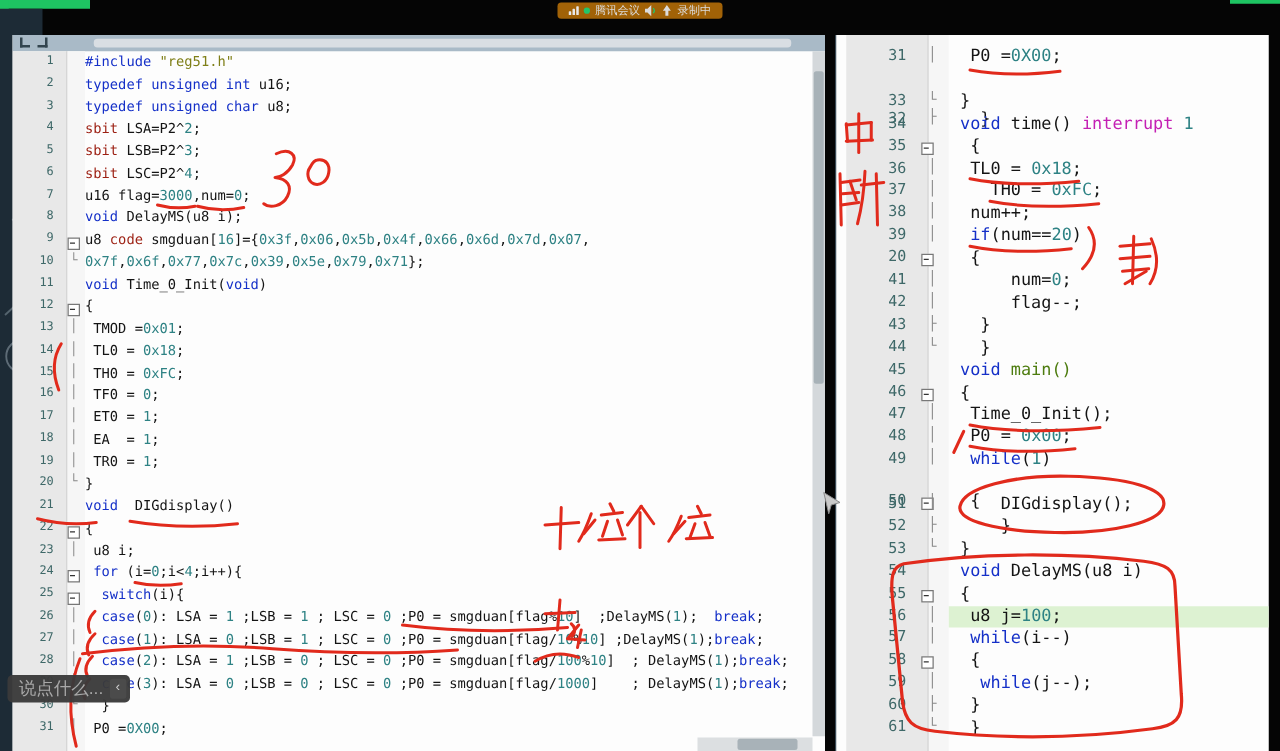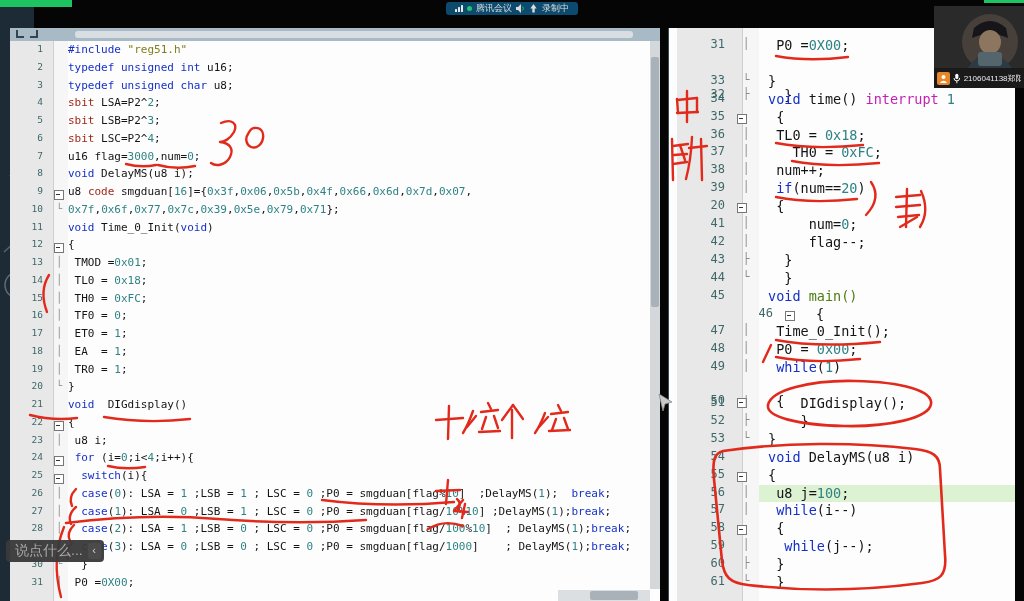--- a/index.html
+++ b/index.html
@@ -7,21 +7,21 @@
   body { font-family:"Liberation Sans", sans-serif; position:relative; }
   .stage { position:absolute; inset:0; width:1024px; height:601px; background:#050505; }
 
   
   .green-top-left { position:absolute; left:0; top:0; width:72px; height:7px; background:#1ec462; }
   .green-left { position:absolute; left:0; top:0; width:7px; height:29px; background:#1ec462; }
   .green-top-right { position:absolute; left:984px; top:0; width:40px; height:3px; background:#1ec462; }
 
   
   .topbar { position:absolute; top:2px; left:50%; transform:translateX(-50%); height:13px;
-    background:#0c4a6e; border-radius:3px; display:flex; align-items:center; gap:4px;
+    background:#a16207; border-radius:3px; display:flex; align-items:center; gap:4px;
     padding:4px 9px; z-index:30; }
   .topbar .tb-label { font-size:9px; color:#dcdcdc; line-height:13px; white-space:nowrap; }
   .sig { display:flex; align-items:flex-end; gap:1px; height:7px; }
   .sig i { display:block; width:2px; background:#e8e8e8; border-radius:0.5px; }
   .sig i:nth-child(1){height:3px;} .sig i:nth-child(2){height:5px;} .sig i:nth-child(3){height:7px;}
   .gdot { width:5px; height:5px; border-radius:50%; background:#23c56a; }
 
   
   .side-strip { position:absolute; left:0; top:7px; width:34px; height:594px; background:#1d2b36; }
 
@@ -177,62 +177,39 @@
         <div class="code-line" style="top: 98.5px;"><span class="ln">36</span><span class="fold">│</span><span class="code"><span style="color: rgb(20, 20, 20);"> TL0 = </span><span style="color: rgb(46, 130, 132);">0x18</span><span style="color: rgb(20, 20, 20);">;</span></span></div>
         <div class="code-line" style="top: 116.4px;"><span class="ln">37</span><span class="fold">│</span><span class="code"><span style="color: rgb(20, 20, 20);">   TH0 = </span><span style="color: rgb(46, 130, 132);">0xFC</span><span style="color: rgb(20, 20, 20);">;</span></span></div>
         <div class="code-line" style="top: 134.3px;"><span class="ln">38</span><span class="fold">│</span><span class="code"><span style="color: rgb(20, 20, 20);"> num++;</span></span></div>
         <div class="code-line" style="top: 152.2px;"><span class="ln">39</span><span class="fold">│</span><span class="code"><span style="color: rgb(20, 20, 20);"> </span><span style="color: rgb(21, 48, 200);">if</span><span style="color: rgb(20, 20, 20);">(num==</span><span style="color: rgb(46, 130, 132);">20</span><span style="color: rgb(20, 20, 20);">)</span></span></div>
         <div class="code-line" style="top: 170.1px;"><span class="ln">20</span><span class="fold f-box"></span><span class="code"><span style="color: rgb(20, 20, 20);"> {</span></span></div>
         <div class="code-line" style="top: 188px;"><span class="ln">41</span><span class="fold">│</span><span class="code"><span style="color: rgb(20, 20, 20);">     num=</span><span style="color: rgb(46, 130, 132);">0</span><span style="color: rgb(20, 20, 20);">;</span></span></div>
         <div class="code-line" style="top: 205.9px;"><span class="ln">42</span><span class="fold">│</span><span class="code"><span style="color: rgb(20, 20, 20);">     flag--;</span></span></div>
         <div class="code-line" style="top: 223.8px;"><span class="ln">43</span><span class="fold">├</span><span class="code"><span style="color: rgb(20, 20, 20);">  }</span></span></div>
         <div class="code-line" style="top: 241.7px;"><span class="ln">44</span><span class="fold">└</span><span class="code"><span style="color: rgb(20, 20, 20);">  }</span></span></div>
         <div class="code-line" style="top: 259.6px;"><span class="ln">45</span><span class="fold"></span><span class="code"><span style="color: rgb(21, 48, 200);">void</span><span style="color: #4d7c0f;"> main()</span></span></div>
-        <div class="code-line" style="top: 277.5px; padding-left: 48px;"><span class="ln">46</span><span class="fold f-box"></span><span class="code"><span style="color: rgb(20, 20, 20);">{</span></span></div>
+        <div class="code-line" style="top: 277.5px;"><span class="ln">46</span><span class="fold f-box"></span><span class="code"><span style="color: rgb(20, 20, 20);">{</span></span></div>
         <div class="code-line" style="top: 295.4px;"><span class="ln">47</span><span class="fold">│</span><span class="code"><span style="color: rgb(20, 20, 20);"> Time_0_Init();</span></span></div>
         <div class="code-line" style="top: 313.3px;"><span class="ln">48</span><span class="fold">│</span><span class="code"><span style="color: rgb(20, 20, 20);"> P0 = </span><span style="color: rgb(46, 130, 132);">0x00</span><span style="color: rgb(20, 20, 20);">;</span></span></div>
         <div class="code-line" style="top: 331.2px;"><span class="ln">49</span><span class="fold">│</span><span class="code"><span style="color: rgb(20, 20, 20);"> </span><span style="color: rgb(21, 48, 200);">while</span><span style="color: rgb(20, 20, 20);">(</span><span style="color: rgb(46, 130, 132);">1</span><span style="color: rgb(20, 20, 20);">)</span></span></div>
         <div class="code-line" style="top: 365px;"><span class="ln">50</span><span class="fold f-box"></span><span class="code"><span style="color: rgb(20, 20, 20);"> {</span></span></div>
         <div class="code-line" style="top: 367px;"><span class="ln">51</span><span class="fold">│</span><span class="code"><span style="color: rgb(20, 20, 20);">    DIGdisplay();</span></span></div>
         <div class="code-line" style="top: 384.9px;"><span class="ln">52</span><span class="fold">├</span><span class="code"><span style="color: rgb(20, 20, 20);">    }</span></span></div>
         <div class="code-line" style="top: 402.8px;"><span class="ln">53</span><span class="fold">└</span><span class="code"><span style="color: rgb(20, 20, 20);">}</span></span></div>
         <div class="code-line" style="top: 420.7px;"><span class="ln">54</span><span class="fold"></span><span class="code"><span style="color: rgb(21, 48, 200);">void</span><span style="color: rgb(20, 20, 20);"> DelayMS(u8 i)</span></span></div>
         <div class="code-line" style="top: 438.6px;"><span class="ln">55</span><span class="fold f-box"></span><span class="code"><span style="color: rgb(20, 20, 20);">{</span></span></div>
         <div class="code-line hl" style="top: 456.5px;"><span class="ln">56</span><span class="fold">│</span><span class="code"><span style="color: rgb(20, 20, 20);"> u8 j=</span><span style="color: rgb(46, 130, 132);">100</span><span style="color: rgb(20, 20, 20);">;</span></span></div>
         <div class="code-line" style="top: 474.4px;"><span class="ln">57</span><span class="fold">│</span><span class="code"><span style="color: rgb(20, 20, 20);"> </span><span style="color: rgb(21, 48, 200);">while</span><span style="color: rgb(20, 20, 20);">(i--)</span></span></div>
         <div class="code-line" style="top: 492.3px;"><span class="ln">58</span><span class="fold f-box"></span><span class="code"><span style="color: rgb(20, 20, 20);"> {</span></span></div>
         <div class="code-line" style="top: 510.2px;"><span class="ln">59</span><span class="fold">│</span><span class="code"><span style="color: rgb(20, 20, 20);">  </span><span style="color: rgb(21, 48, 200);">while</span><span style="color: rgb(20, 20, 20);">(j--);</span></span></div>
         <div class="code-line" style="top: 528.1px;"><span class="ln">60</span><span class="fold">├</span><span class="code"><span style="color: rgb(20, 20, 20);"> }</span></span></div>
         <div class="code-line" style="top: 546px;"><span class="ln">61</span><span class="fold">└</span><span class="code"><span style="color: rgb(20, 20, 20);"> }</span></span></div>
       </div>
   </div>
 
-  <div class="webcam">
-    <svg width="90" height="62" viewBox="0 0 90 62">
-      <circle cx="56" cy="36" r="28" fill="#473f39"></circle>
-      <path d="M40,22 q16,-14 32,0 l2,10 q-18,-8 -36,0 z" fill="#15151a"></path>
-      <ellipse cx="56" cy="36" rx="11" ry="12" fill="#8d7660"></ellipse>
-      <path d="M34,62 q10,-16 22,-14 q14,2 22,14 z" fill="#2e3a42"></path>
-      <rect x="44" y="46" width="24" height="14" rx="3" fill="#55656e"></rect>
-    </svg>
-    <div class="nametag">
-      <span class="ptag">
-        <svg width="9" height="9" viewBox="0 0 9 9">
-            <circle cx="4.5" cy="3" r="2" fill="#fff"></circle>
-            <path d="M0.8,9 q3.7,-4.5 7.4,0 z" fill="#fff"></path>
-          </svg>
-      </span>
-      <svg width="8" height="11" viewBox="0 0 8 11">
-        <rect x="2.4" y="0.5" width="3.2" height="5.5" rx="1.6" fill="#fff"></rect>
-        <path d="M1,5 q0,3 3,3 q3,0 3,-3" stroke="#fff" stroke-width="1" fill="none"></path>
-        <line x1="4" y1="8" x2="4" y2="10.5" stroke="#fff" stroke-width="1"></line>
-      </svg>
-      <span class="pname">2106041138郑阳</span>
-    </div>
-  </div>
 
   <svg class="ink" width="1024" height="601" viewBox="0 0 1024 601">
     <g stroke="#e12a1c" stroke-width="2.4" fill="none" stroke-linecap="round" stroke-linejoin="round">
       <g>
         <path d="M221,123 c11,-5 17,1 13,9 c-4,7 -10,10 -14,10 c10,1 14,7 10,15 c-4,8 -14,10 -19,6"></path>
         <path d="M254,128 c7,-1 10,4 9,10 c-1,7 -7,11 -12,9 c-5,-2 -6,-9 -3,-13 c2,-4 4,-6 6,-6"></path>
       </g>
       <g>
         <path d="M126,164 q15,4 30,1"></path>
           <path d="M158,165 q18,5 37,1"></path>

